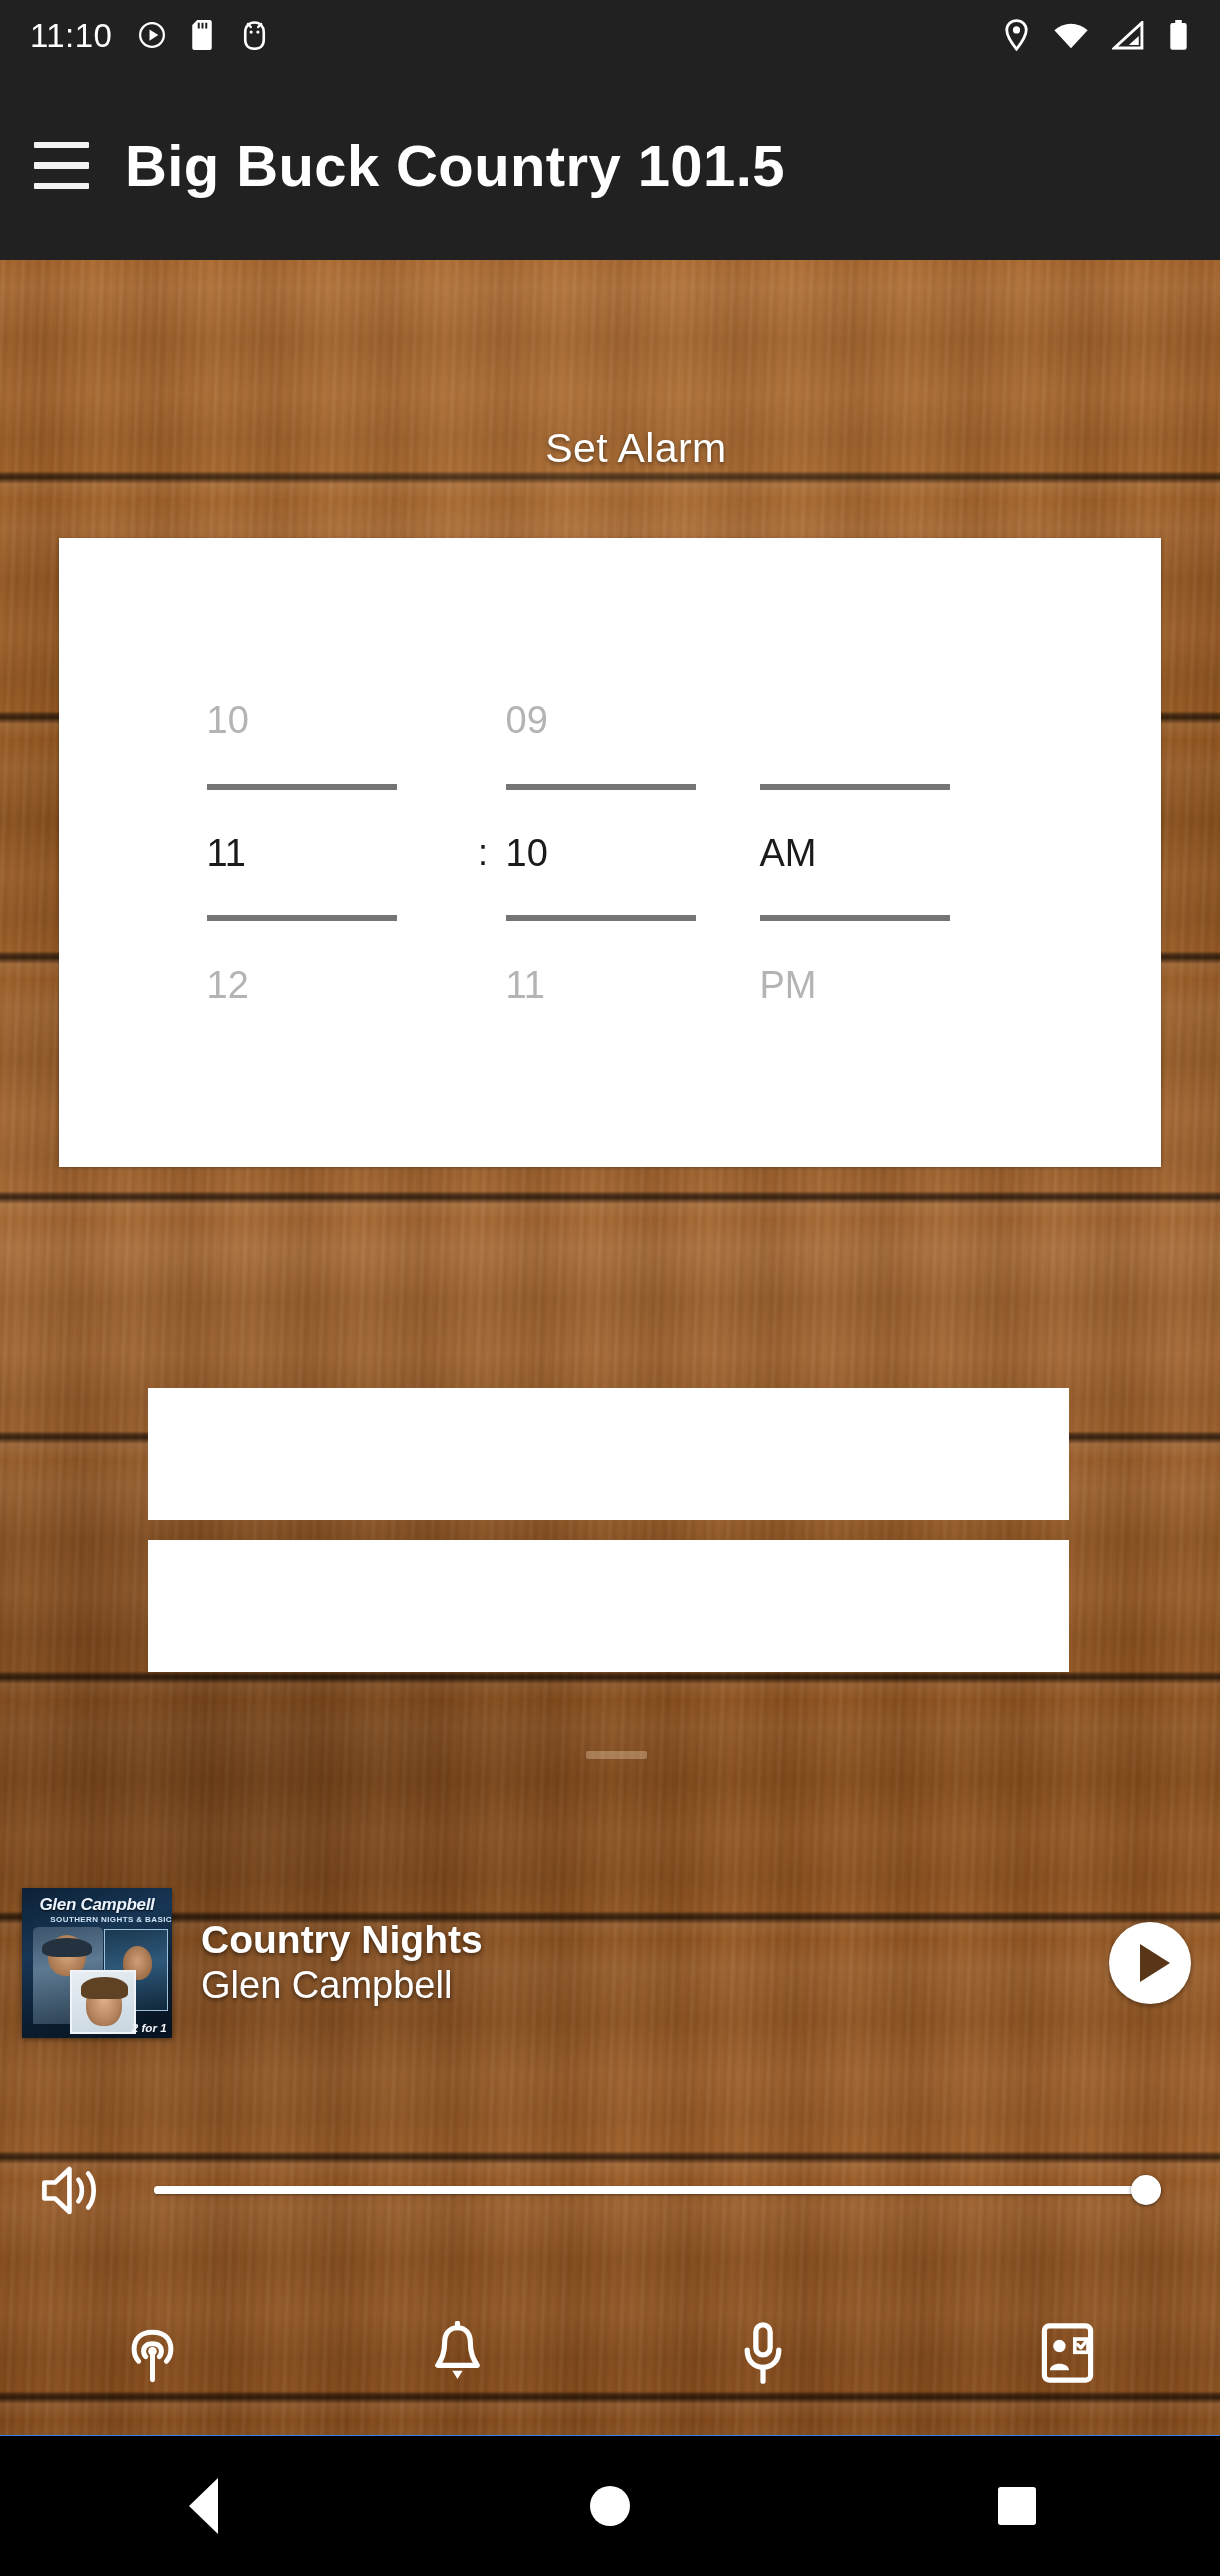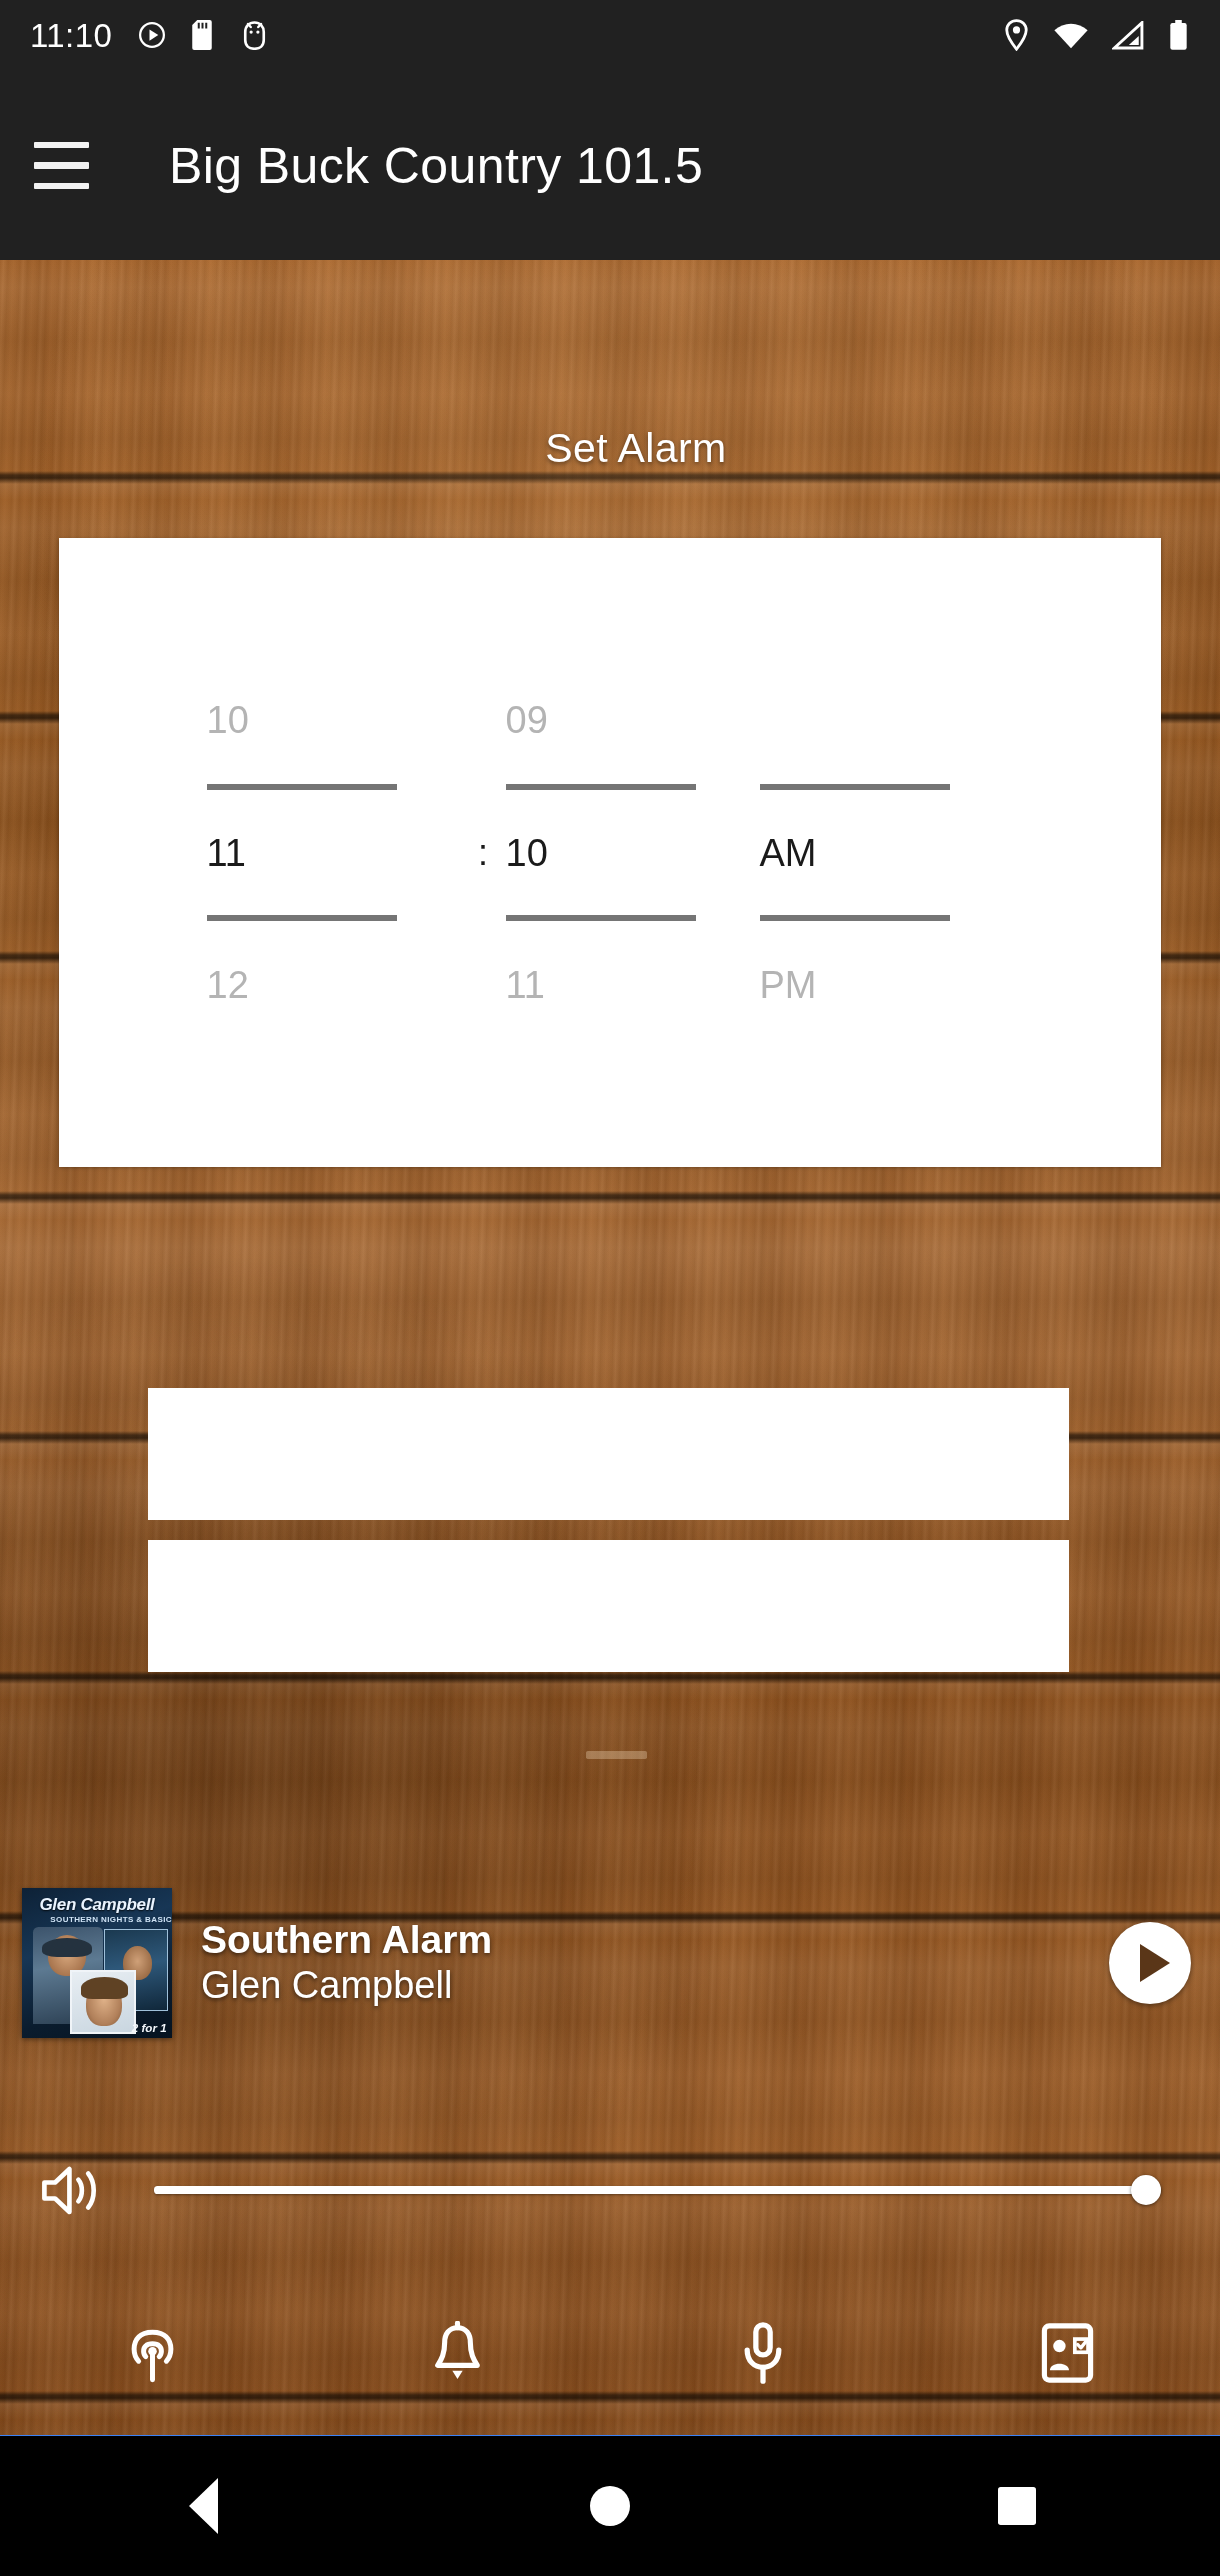--- a/index.html
+++ b/index.html
@@ -25,21 +25,21 @@
 
   
   .toolbar {
     position:absolute; top:70px; left:0; width:1220px; height:191px;
     background:#212121; display:flex; align-items:center; padding-left:34px;
   }
   .hamburger { width:55px; height:47px; display:flex; flex-direction:column;
                justify-content:space-between; cursor:pointer; }
   .hamburger span { display:block; height:6.3px; background:#f2f2f2; border-radius:0.9px; }
   .toolbar-title {
-    margin-left:80px; color:#fff; font-size:50px; font-weight:normal;
+    margin-left:36px; color:#fff; font-size:58px; font-weight:bold;
     letter-spacing:0.4px; white-space:nowrap;
   }
 
   
   .wood {
     position:absolute; top:260px; left:0; width:1220px; height:2175px;
     background-color:#9a5d2c;
     background-image:
       repeating-linear-gradient(to bottom,
         rgba(255,255,255,0.00) 0px,
@@ -370,21 +370,21 @@
     <div class="album-art">
       <div class="aa-title">Glen Campbell</div>
       <div class="aa-sub">SOUTHERN NIGHTS &amp; BASIC</div>
       <div class="aa-face1"></div>
       <div class="aa-inset2"></div>
       <div class="aa-flower"></div>
       <div class="aa-inset1"></div>
       <div class="aa-2for1">2 for 1</div>
     </div>
     <div class="np-text">
-      <div class="np-song">Southern Alarm</div>
+      <div class="np-song">Country Nights</div>
       <div class="np-artist">Glen Campbell</div>
     </div>
     <div class="play-btn">
       <div class="play-tri"></div>
     </div>
   </div>
 
   <div class="volume-row">
     <svg class="vol-icon" viewBox="0 0 38 33">
       <path d="M3 12 H9 L17 4.5 V28.5 L9 21 H3 Z" fill="none" stroke="#fff" stroke-width="2.6" stroke-linejoin="round"></path>

